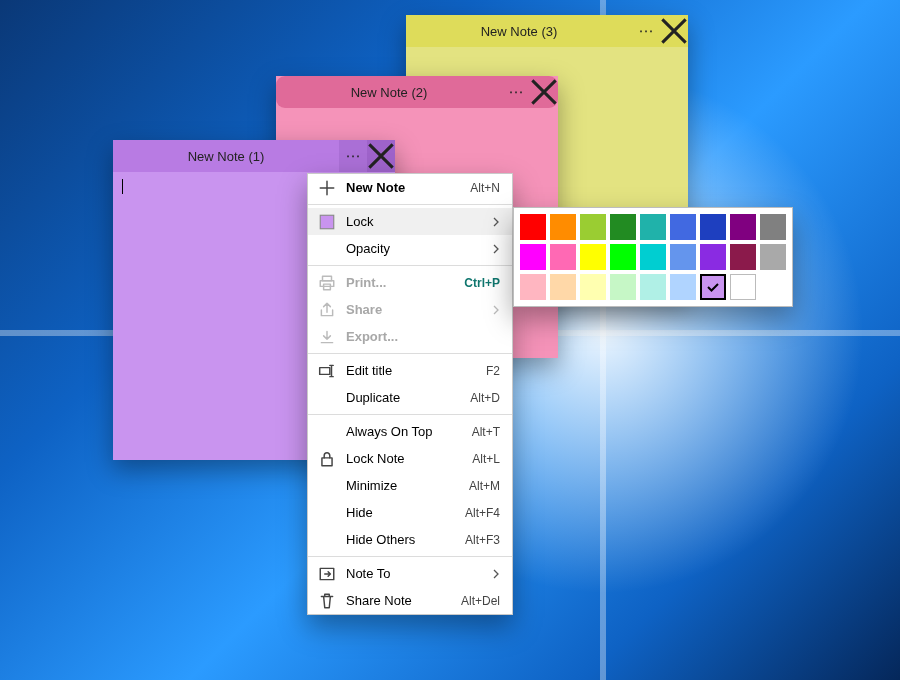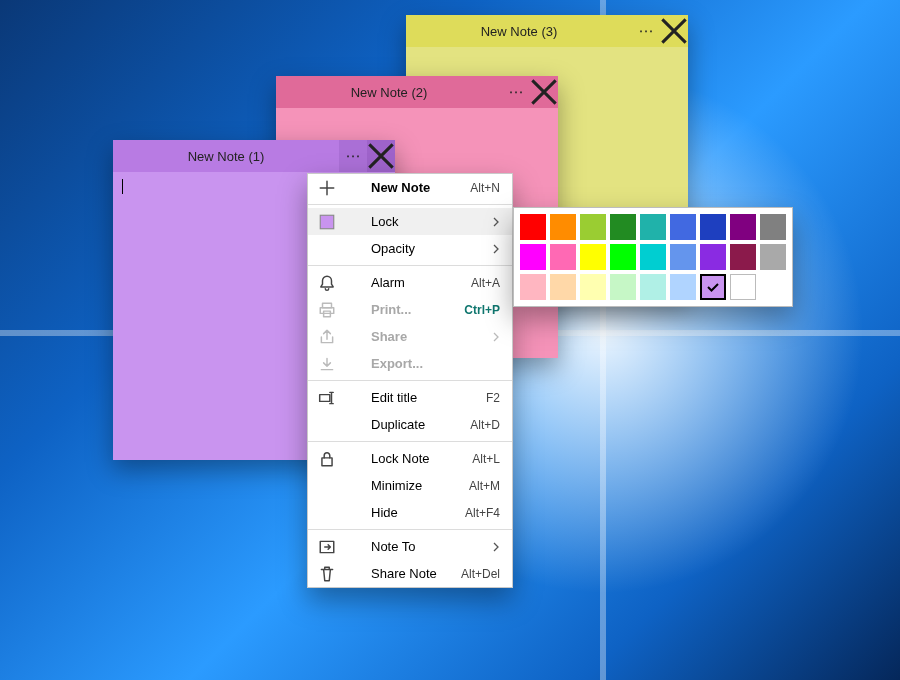--- a/index.html
+++ b/index.html
@@ -21,36 +21,36 @@
   .note-title { flex:1; text-align:center; font-size:13px; color:#222; }
   .note-btns { display:flex; align-items:center; }
   .note-btns div { width:28px; height:32px; display:flex; align-items:center; justify-content:center; font-size:15px; color:#222; }
   .note-body { width:100%; }
 
   
   .n3 { left:406px; top:15px; width:282px; height:282px; background:#e3e381; }
   .n3 .note-head { background:#dedc5a; }
   
   .n2 { left:276px; top:76px; width:282px; height:282px; background:#f593b9; }
-  .n2 .note-head { background:#e06a99; }
+  .n2 .note-head { background:#e06a99;border-radius:9px; }
   
   .n1 { left:113px; top:140px; width:282px; height:320px; background:#c994ef; }
   .n1 .note-head { background:#b87be3; }
   .n1 .note-btns .dots { background:#aa6fd6; }
   .n1 .note-btns .close { background:#9e63ca; }
 
   .caret { position:absolute; left:9px; top:39px; width:1px; height:15px; background:#000; }
 
   
   .menu { position:absolute; left:307px; top:173px; width:206px; background:#fff;
           border:1px solid #c9c9c9; box-shadow:0 12px 26px rgba(0,0,0,.35); font-size:13px; color:#000; }
   .mi { height:27px; padding:0 12px 0 10px; display:flex; align-items:center; gap:10px; }
   .mi:hover, .mi.hover { background:#f0f0f0; }
   .mi .ico { width:18px; height:18px; display:flex; align-items:center; justify-content:center; color:#555; }
-  .mi .lbl { flex:1;margin-left:25px; }
+  .mi .lbl { flex:1; }
   .mi .sc  { color:#444; font-size:12px; }
   .mi.disabled { color:#a8a8a8;font-weight:bold; }
   .mi.disabled .ico, .mi.disabled .sc { color:#0f766e; }
   .mi .arrow { color:#666; font-size:11px; }
   .sep { height:1px; background:#dcdcdc; margin:3px 0; }
 
   
   .picker { position:absolute; left:513px; top:207px; background:#fff; border:1px solid #bdbdbd;
             padding:6px; box-shadow:0 12px 26px rgba(0,0,0,.35);
             display:grid; grid-template-columns:repeat(9,26px); grid-auto-rows:26px; gap:4px; }
@@ -138,29 +138,20 @@
       <div class="mi">
         <span class="ico"></span>
         <span class="lbl">Opacity</span>
         <span class="arrow">
           <svg width="8" height="10" viewBox="0 0 8 10">
             <path d="M2 1l4 4-4 4" stroke="#555" stroke-width="1.3" fill="none"></path>
           </svg>
         </span>
       </div>
       <div class="sep"></div>
-      <div class="mi">
-        <span class="ico">
-          <svg viewBox="0 0 16 16">
-            <path d="M8 2a4 4 0 0 1 4 4v3l1.5 2.5h-11L4 9V6a4 4 0 0 1 4-4zM6.5 13a1.5 1.5 0 0 0 3 0" stroke="#444" stroke-width="1.3" fill="none" stroke-linecap="round" stroke-linejoin="round"></path>
-          </svg>
-        </span>
-        <span class="lbl">Alarm</span>
-        <span class="sc">Alt+A</span>
-      </div>
       <div class="mi disabled">
         <span class="ico">
           <svg viewBox="0 0 16 16">
             <rect x="4" y="2" width="8" height="4" stroke="#bbb" stroke-width="1.3" fill="none" stroke-linecap="round" stroke-linejoin="round"></rect>
             <rect x="2" y="6" width="12" height="5" stroke="#bbb" stroke-width="1.3" fill="none" stroke-linecap="round" stroke-linejoin="round"></rect>
             <rect x="5" y="9" width="6" height="5" stroke="#bbb" stroke-width="1.3" fill="none" stroke-linecap="round" stroke-linejoin="round"></rect>
           </svg>
         </span>
         <span class="lbl">Print...</span>
         <span class="sc">Ctrl+P</span>
@@ -197,38 +188,48 @@
         <span class="lbl">Edit title</span>
         <span class="sc">F2</span>
       </div>
       <div class="mi">
         <span class="ico"></span>
         <span class="lbl">Duplicate</span>
         <span class="sc">Alt+D</span>
       </div>
       <div class="sep"></div>
       <div class="mi">
+        <span class="ico"></span>
+        <span class="lbl">Always On Top</span>
+        <span class="sc">Alt+T</span>
+      </div>
+      <div class="mi">
         <span class="ico">
           <svg viewBox="0 0 16 16">
             <rect x="3.5" y="7" width="9" height="7" stroke="#444" stroke-width="1.3" fill="none" stroke-linecap="round" stroke-linejoin="round"></rect>
             <path d="M5.5 7V5a2.5 2.5 0 0 1 5 0v2" stroke="#444" stroke-width="1.3" fill="none" stroke-linecap="round" stroke-linejoin="round"></path>
           </svg>
         </span>
         <span class="lbl">Lock Note</span>
         <span class="sc">Alt+L</span>
       </div>
       <div class="mi">
         <span class="ico"></span>
         <span class="lbl">Minimize</span>
         <span class="sc">Alt+M</span>
       </div>
       <div class="mi">
         <span class="ico"></span>
         <span class="lbl">Hide</span>
         <span class="sc">Alt+F4</span>
+      </div>
+      <div class="mi">
+        <span class="ico"></span>
+        <span class="lbl">Hide Others</span>
+        <span class="sc">Alt+F3</span>
       </div>
       <div class="sep"></div>
       <div class="mi">
         <span class="ico">
           <svg viewBox="0 0 16 16">
             <rect x="2" y="3" width="12" height="10" stroke="#444" stroke-width="1.3" fill="none" stroke-linecap="round" stroke-linejoin="round"></rect>
             <path d="M6 8h5M9 6l2 2-2 2" stroke="#444" stroke-width="1.3" fill="none" stroke-linecap="round" stroke-linejoin="round"></path>
           </svg>
         </span>
         <span class="lbl">Note To</span>

